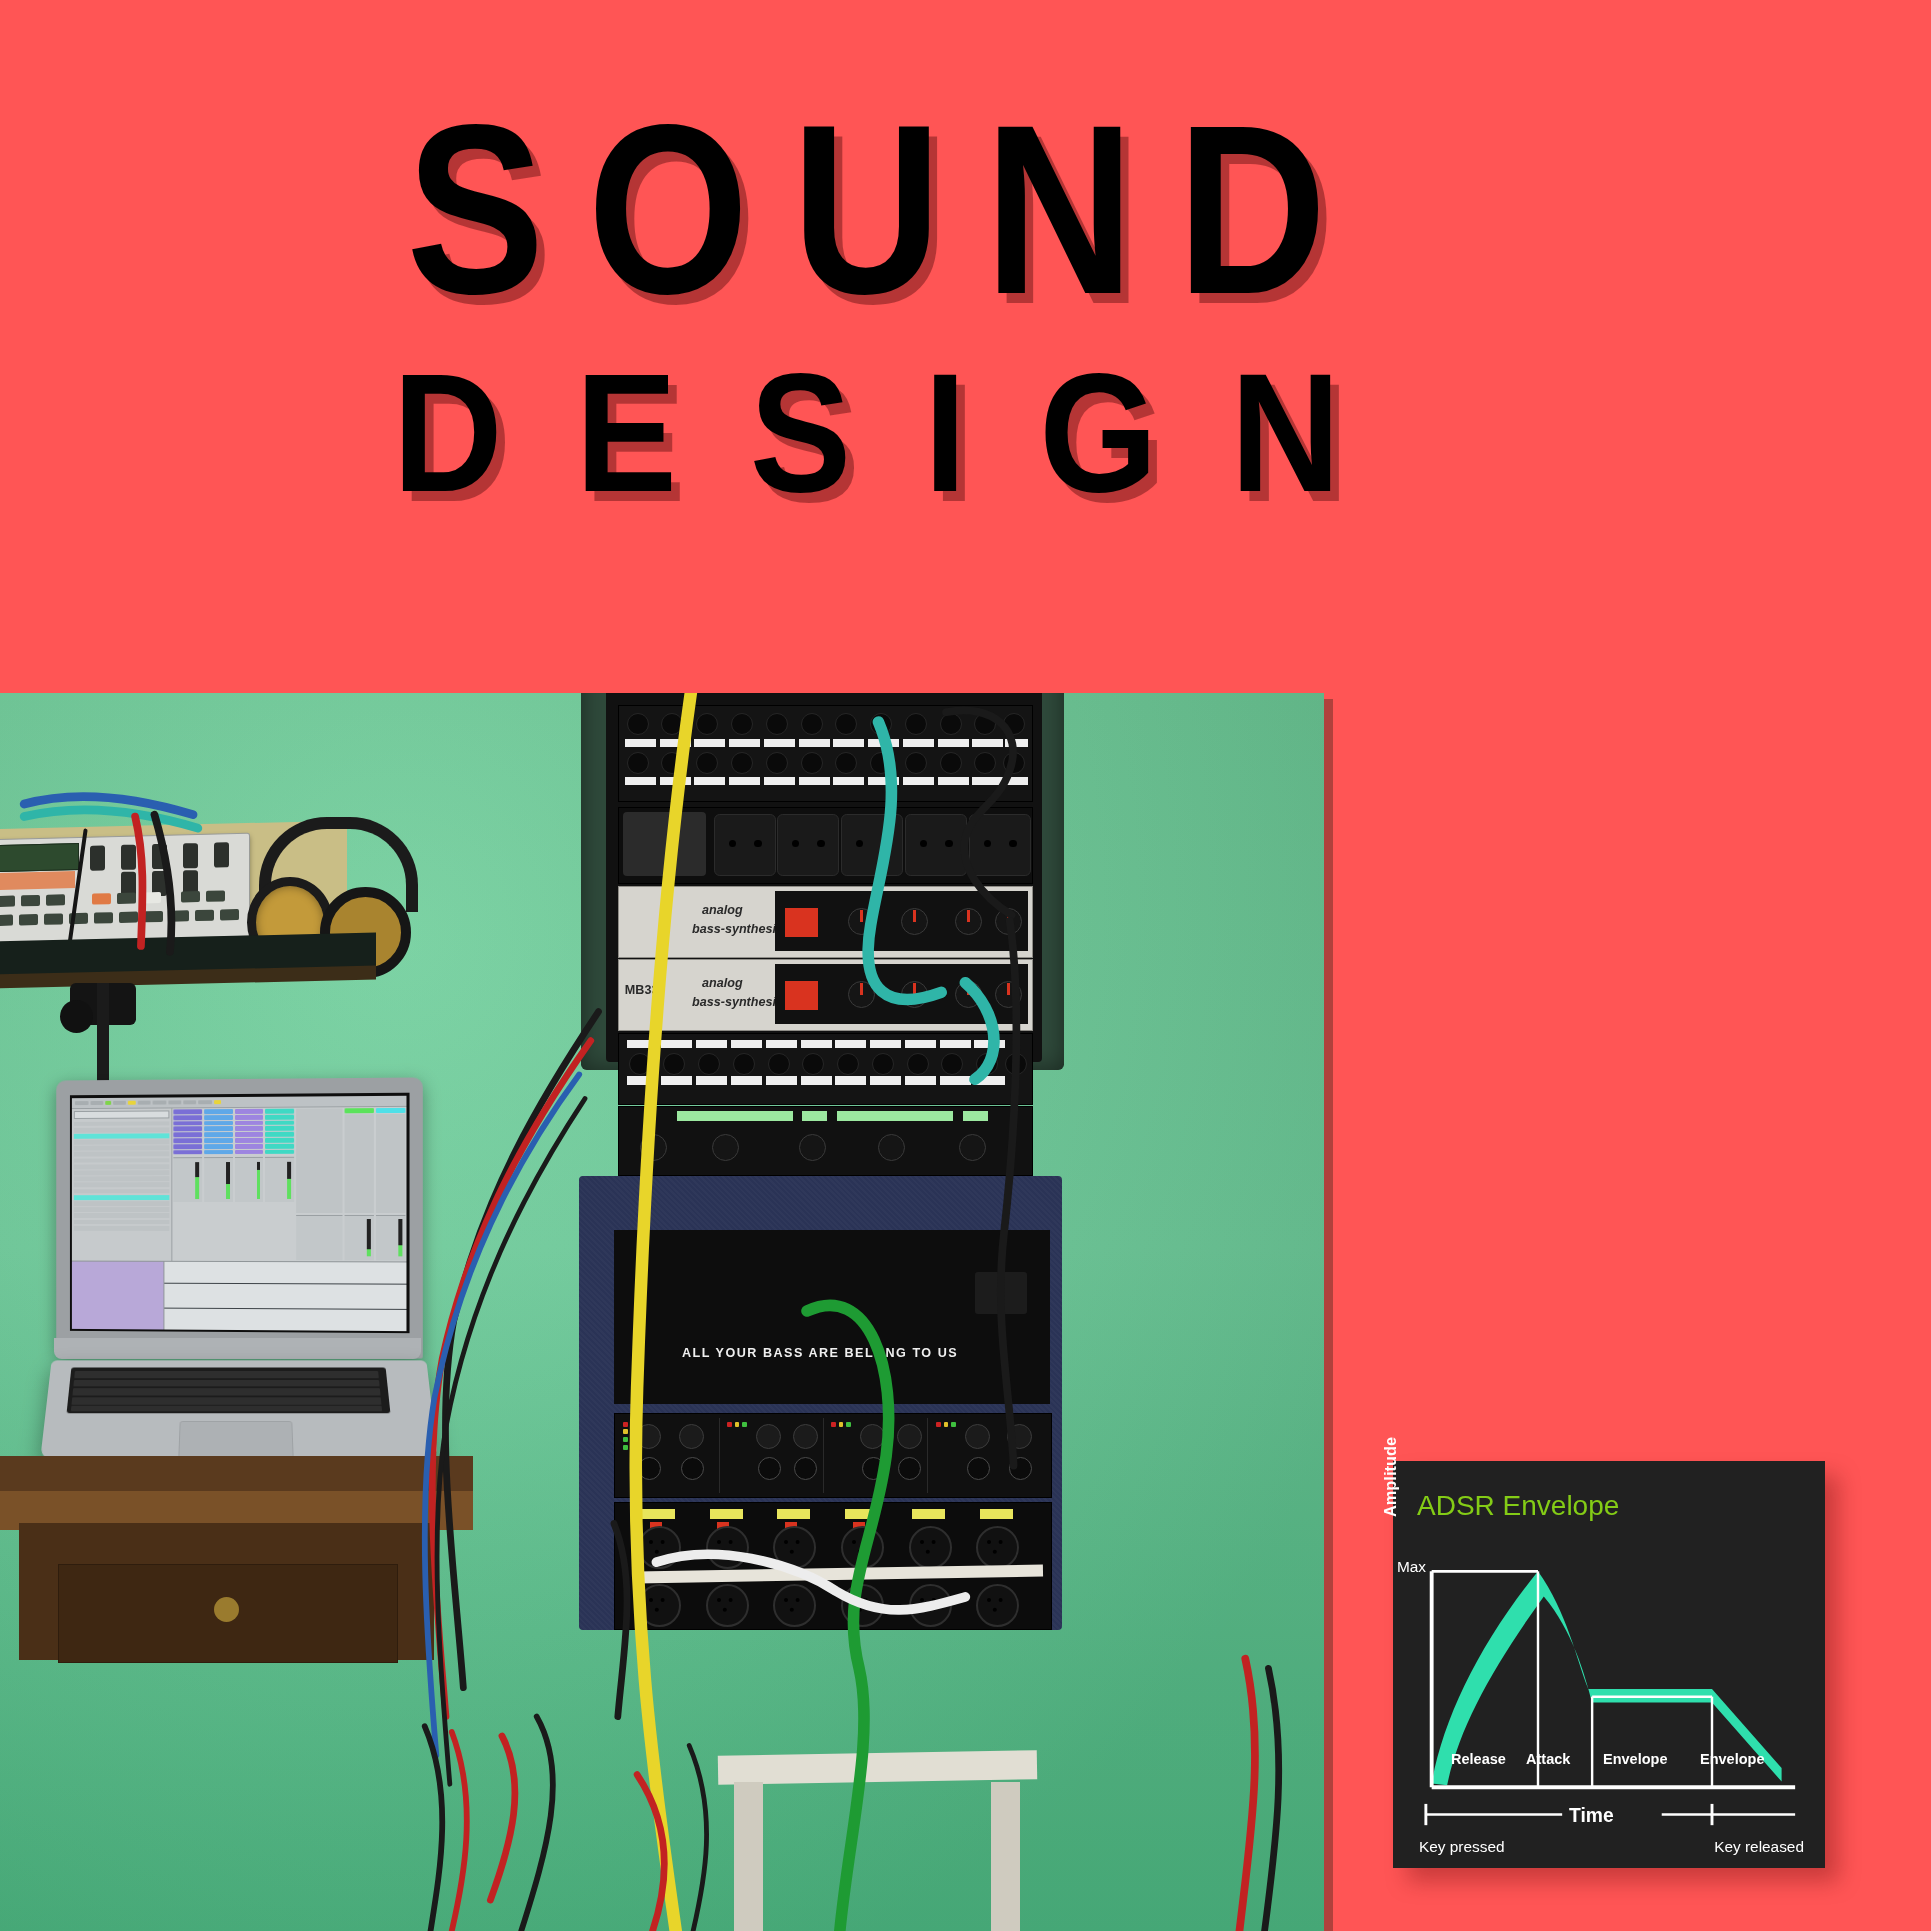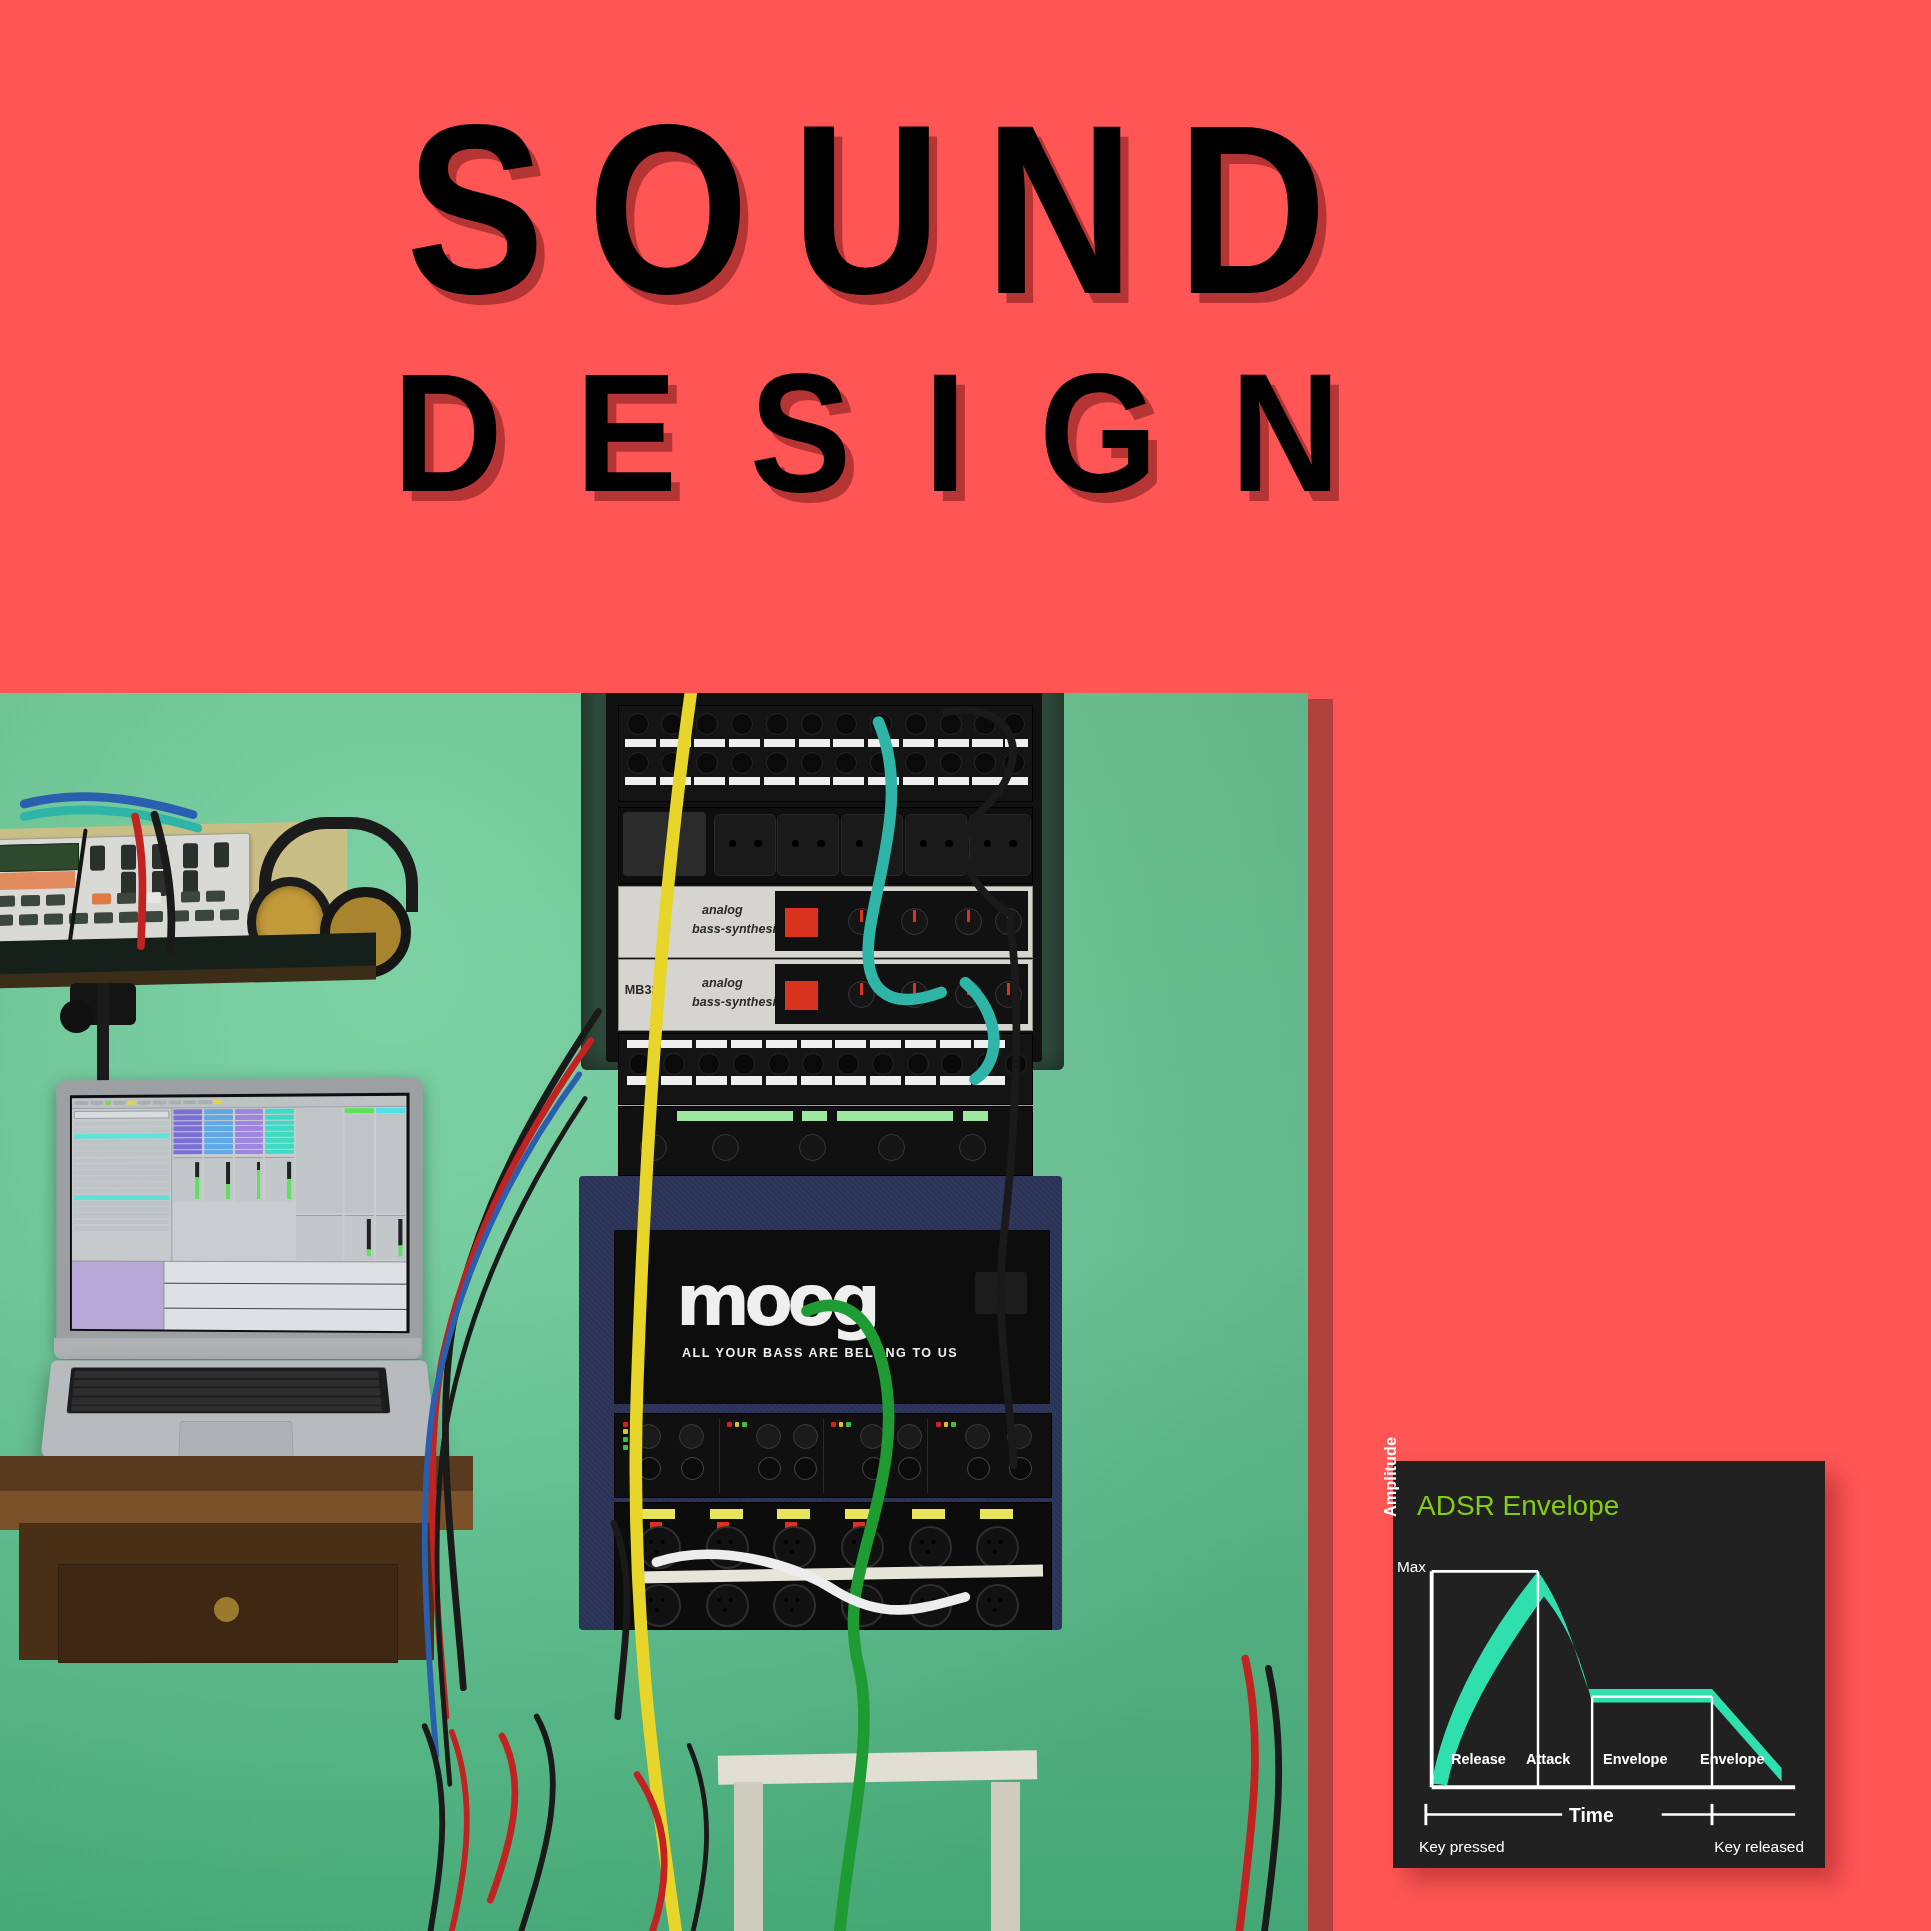--- a/index.html
+++ b/index.html
@@ -18,21 +18,21 @@
     font-family:"Liberation Sans","DejaVu Sans",sans-serif;
     text-shadow:9.7px 9.7px 0 rgba(90,15,15,0.45);
     white-space:nowrap;
   }
   #title-sound{top:89px;font-size:241px;letter-spacing:50px;text-indent:50px;transform:scaleX(0.86);}
   #title-design{top:348px;font-size:169px;letter-spacing:81px;text-indent:81px;transform:scaleX(0.9);}
 
   
   .photo{
     position:absolute;left:0;top:693px;width:1308px;height:1238px;
-    background:#6FCE9B;overflow:hidden;
+    background:#6FCE9B;overflow:hidden;padding-left:16px;
   }
   .photo-shadow{
     position:absolute;left:1308px;top:699px;width:25px;height:1232px;
     background:#B0413C;
   }
   
   .wall{position:absolute;inset:0;background:linear-gradient(180deg,#6CCB97 0%,#6FD09D 45%,#4FBE86 100%);}
   .wall:after{content:"";position:absolute;inset:0;
     background:radial-gradient(ellipse at 30% 20%, rgba(255,255,255,.10), rgba(0,0,0,.12) 80%);}
 
@@ -387,21 +387,20 @@
       <div class="chlabel" style="left:344px;top:3.9px;width:25px"></div>
       <div class="mb-knob" style="left:21px;top:27px"></div>
       <div class="mb-knob" style="left:93px;top:27px"></div>
       <div class="mb-knob" style="left:180px;top:27px"></div>
       <div class="mb-knob" style="left:259px;top:27px"></div>
       <div class="mb-knob" style="left:340px;top:27px"></div>
     </div>
 
     <div class="moog-case"></div>
     <div class="moog-face"></div>
-    <div class="moog-logo">moog</div>
     <div class="moog-tag">ALL YOUR BASS ARE BELONG TO US</div>
     <div class="moog-vent"></div>
 
     <div class="mixer">
       <div class="mx-ch" style="left:3.9px">
         <div class="mx-led" style="left:3.9px;top:3.9px;background:#CC2222"></div>
         <div class="mx-led" style="left:3.9px;top:11.6px;background:#E0C02A"></div>
         <div class="mx-led" style="left:3.9px;top:19.3px;background:#3FBF3F"></div>
         <div class="mx-led" style="left:3.9px;top:27px;background:#3FBF3F"></div>
         <div class="mx-knob" style="left:17.4px;top:5.8px"></div>

